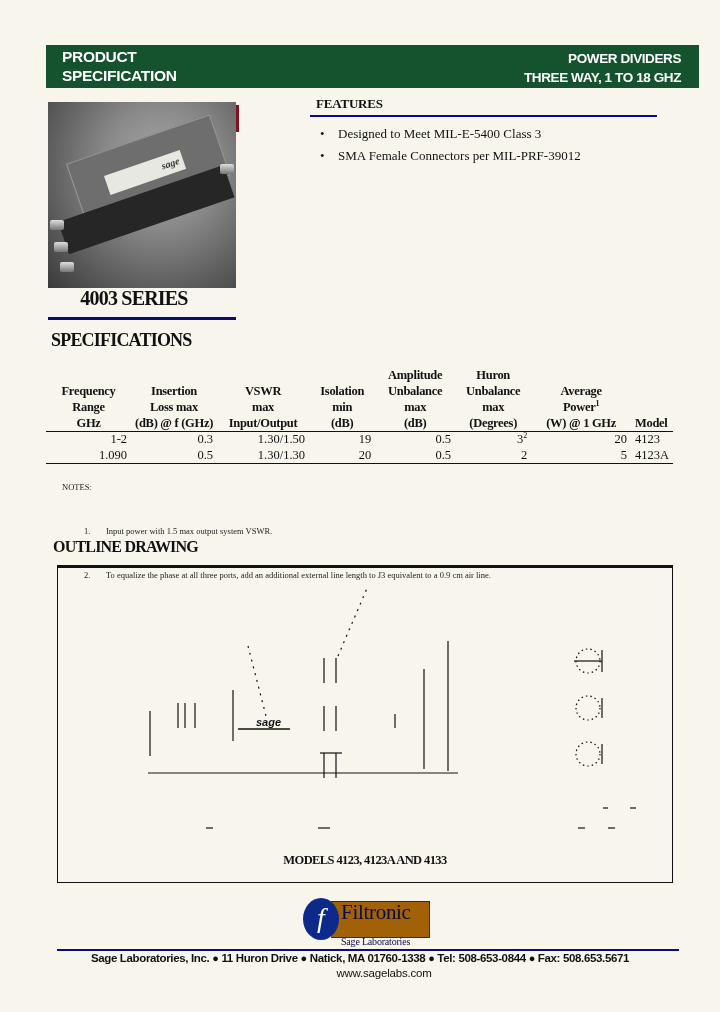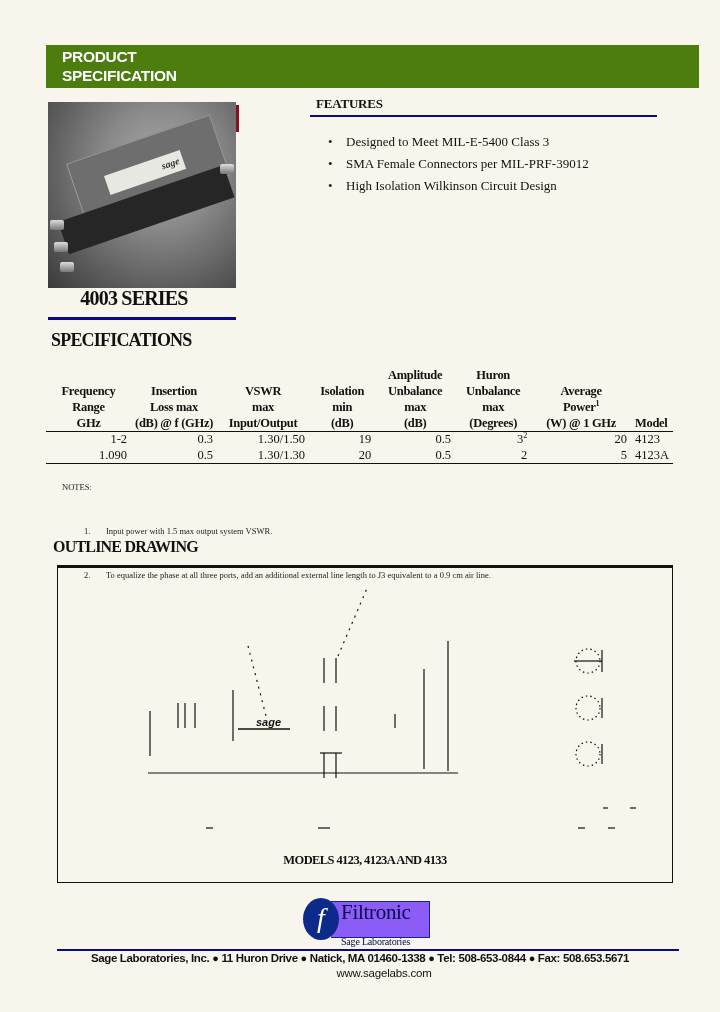--- a/index.html
+++ b/index.html
@@ -1,21 +1,21 @@
 <!DOCTYPE html>
 <html><head>
 <meta charset="utf-8">
 <style>
   html, body { margin: 0; padding: 0; }
   body {
     width: 720px; height: 1012px; background: #f8f6ec; position: relative; overflow: hidden;
     font-family: "Liberation Serif", serif; color: #111;
   }
   .header-bar {
-    position: absolute; left: 46px; top: 45px; width: 653px; height: 43px; background: #4d7c0f;
+    position: absolute; left: 46px; top: 45px; width: 653px; height: 43px; background: #14532d;
     color: #fff; font-family: "Liberation Sans", sans-serif; font-weight: bold;
   }
   .header-left { position: absolute; left: 16px; top: 2px; font-size: 15.5px; line-height: 19px; letter-spacing: -0.3px; }
   .header-right { position: absolute; right: 18px; top: 4px; font-size: 13.5px; line-height: 19px; text-align: right; letter-spacing: -0.4px; }
 
   .photo {
     position: absolute; left: 48px; top: 102px; width: 188px; height: 186px;
     background: radial-gradient(ellipse at 60% 35%, #a9a9a9 0%, #8a8a8a 35%, #5e5e5e 70%, #3a3a3a 100%);
     overflow: hidden;
   }
@@ -25,21 +25,21 @@
   .box-side { position: absolute; left: 10px; top: 120px; width: 175px; height: 34px; background: #262626; transform: rotate(-19deg); transform-origin: left top; }
   .label { position: absolute; left: 56px; top: 74px; width: 80px; height: 20px; background: #e8e8e2; transform: rotate(-19deg); transform-origin: left top; font-family: "Liberation Sans", sans-serif; font-size: 6px; color: #333; }
   .label span { position: absolute; right: 4px; top: 4px; font-family: "Liberation Serif", serif; font-size: 10px; font-weight: bold; font-style: italic; }
   .conn { position: absolute; width: 14px; height: 10px; background: linear-gradient(#ddd, #777); border-radius: 2px; }
 
   .series-title { position: absolute; left: 40px; top: 287px; width: 188px; text-align: center; font-size: 20px; font-weight: bold; letter-spacing: -0.8px; }
   .series-rule { position: absolute; left: 48px; top: 317px; width: 188px; height: 3px; background: #0a0a82; }
 
   .features-title { position: absolute; left: 316px; top: 96px; font-size: 13px; font-weight: bold; letter-spacing: -0.2px; }
   .features-rule { position: absolute; left: 310px; top: 115px; width: 347px; height: 2px; background: #0a0a82; }
-  .features-list { position: absolute; left: 316px; top: 119px; margin: 12px; padding: 0; list-style: none; font-size: 13px; line-height: 22px; }
+  .features-list { position: absolute; left: 316px; top: 119px; margin: 4px; padding: 0; list-style: none; font-size: 13px; line-height: 22px; }
   .features-list li::before { content: "\2022"; display: inline-block; width: 18px; }
 
   .spec-title { position: absolute; left: 51px; top: 330px; font-size: 18px; font-weight: bold; letter-spacing: -0.8px; }
 
   table.spec { position: absolute; left: 46px; top: 367px; width: 627px; border-collapse: collapse; font-size: 12.5px; }
   table.spec th { font-weight: bold; line-height: 16px; vertical-align: bottom; padding: 0 4px; text-align: center; letter-spacing: -0.3px; }
   table.spec thead tr { border-bottom: 1.5px solid #111; }
   table.spec td { line-height: 15.5px; padding: 0 4px; text-align: right; }
   table.spec td.model { text-align: left; }
   table.spec tbody tr:last-child { border-bottom: 1.5px solid #111; }
@@ -50,36 +50,40 @@
   .notes .n span.num { display: inline-block; width: 22px; }
 
   .outline-title { position: absolute; left: 53px; top: 538px; font-size: 16px; font-weight: bold; letter-spacing: -0.8px; }
   .drawing-box { position: absolute; left: 57px; top: 565px; width: 614px; height: 316px; border: 1.5px solid #111; }
   .drawing-box .thick-top { position: absolute; left: 0; right: 0; top: -1.5px; height: 3px; background: #111; }
   .models-caption { position: absolute; left: 0; right: 0; top: 287px; text-align: center; font-size: 12.5px; font-weight: bold; letter-spacing: -0.6px; }
 
   .logo { position: absolute; left: 303px; top: 898px; }
   .logo-circle { position: absolute; left: 0; top: 0; width: 36px; height: 42px; border-radius: 50%; background: #0d2a8a; color: #fff;
     font-family: "Liberation Serif", serif; font-style: italic; font-size: 28px; text-align: center; line-height: 40px; }
-  .logo-box { position: absolute; left: 28px; top: 3px; width: 98px; height: 35px; border: 1.5px solid #0d2a8a; border-left: none; background: #8b5cf6; }
+  .logo-box { position: absolute; left: 28px; top: 3px; width: 98px; height: 35px; border: 1.5px solid #0d2a8a; border-left: none; background: #a16207; }
   .logo-name { position: absolute; left: 10px; top: -2px; font-size: 21px; color: #0a0a4a; letter-spacing: -0.3px; }
   .logo-sub { position: absolute; left: 10px; top: 34px; font-size: 10px; color: #0a0a4a; letter-spacing: -0.2px; }
 
   .footer-rule { position: absolute; left: 57px; top: 949px; width: 622px; height: 2px; background: #0a0a82; }
   .footer-line1 { position: absolute; left: 0; width: 720px; top: 952px; text-align: center; font-family: "Liberation Sans", sans-serif; font-weight: bold; font-size: 11.5px; letter-spacing: -0.35px; }
   .footer-line2 { position: absolute; left: 0; width: 720px; top: 967px; text-align: center; font-family: "Liberation Sans", sans-serif; font-size: 11.5px; letter-spacing: -0.2px; margin-left: 24px; }
   .dot { font-size: 11px; }
 </style>
 </head>
 <body>
 
 <div class="header-bar">
   <div class="header-left">
     <div>PRODUCT</div>
     <div>SPECIFICATION</div>
+  </div>
+  <div class="header-right">
+    <div>POWER DIVIDERS</div>
+    <div>THREE WAY, 1 TO 18 GHZ</div>
   </div>
 </div>
 
 <div class="photo">
   <div class="box-top"></div>
   <div class="box-side"></div>
   <div class="label">
       <span>sage</span>
     </div>
   <div class="conn" style="left:2px;top:118px;"></div>
@@ -89,21 +93,20 @@
 </div>
 <div class="photo-redbar"></div>
 <div class="series-title">4003 SERIES</div>
 <div class="series-rule"></div>
 
 <div class="features-title">FEATURES</div>
 <div class="features-rule"></div>
 <ul class="features-list">
   <li>Designed to Meet MIL-E-5400 Class 3</li>
   <li>SMA Female Connectors per MIL-PRF-39012</li>
-  <li>High Isolation Wilkinson Circuit Design</li>
 </ul>
 
 <div class="spec-title">SPECIFICATIONS</div>
 <table class="spec">
   <thead>
     <tr>
       <th style="width:80px;"><span>Frequency</span><br><span>Range</span><br><span>GHz</span></th>
       <th style="width:82px;"><span>Insertion</span><br><span>Loss max</span><br><span>(dB) @ f (GHz)</span></th>
       <th style="width:86px;"><span>VSWR</span><br><span>max</span><br><span>Input/Output</span></th>
       <th style="width:60px;"><span>Isolation</span><br><span>min</span><br><span>(dB)</span></th>
@@ -201,19 +204,19 @@
   </div>
   <div class="logo-circle">f</div>
 </div>
 
 <div class="footer-rule"></div>
 <div class="footer-line1">
   <span>Sage Laboratories, Inc.</span>
   <span class="dot">●</span>
   <span>11 Huron Drive</span>
   <span class="dot">●</span>
-  <span>Natick, MA  01460-1338</span>
+  <span>Natick, MA  01760-1338</span>
   <span class="dot">●</span>
   <span>Tel: 508-653-0844</span>
   <span class="dot">●</span>
   <span>Fax: 508.653.5671</span>
 </div>
 <div class="footer-line2">www.sagelabs.com</div>
 
 </body></html>

